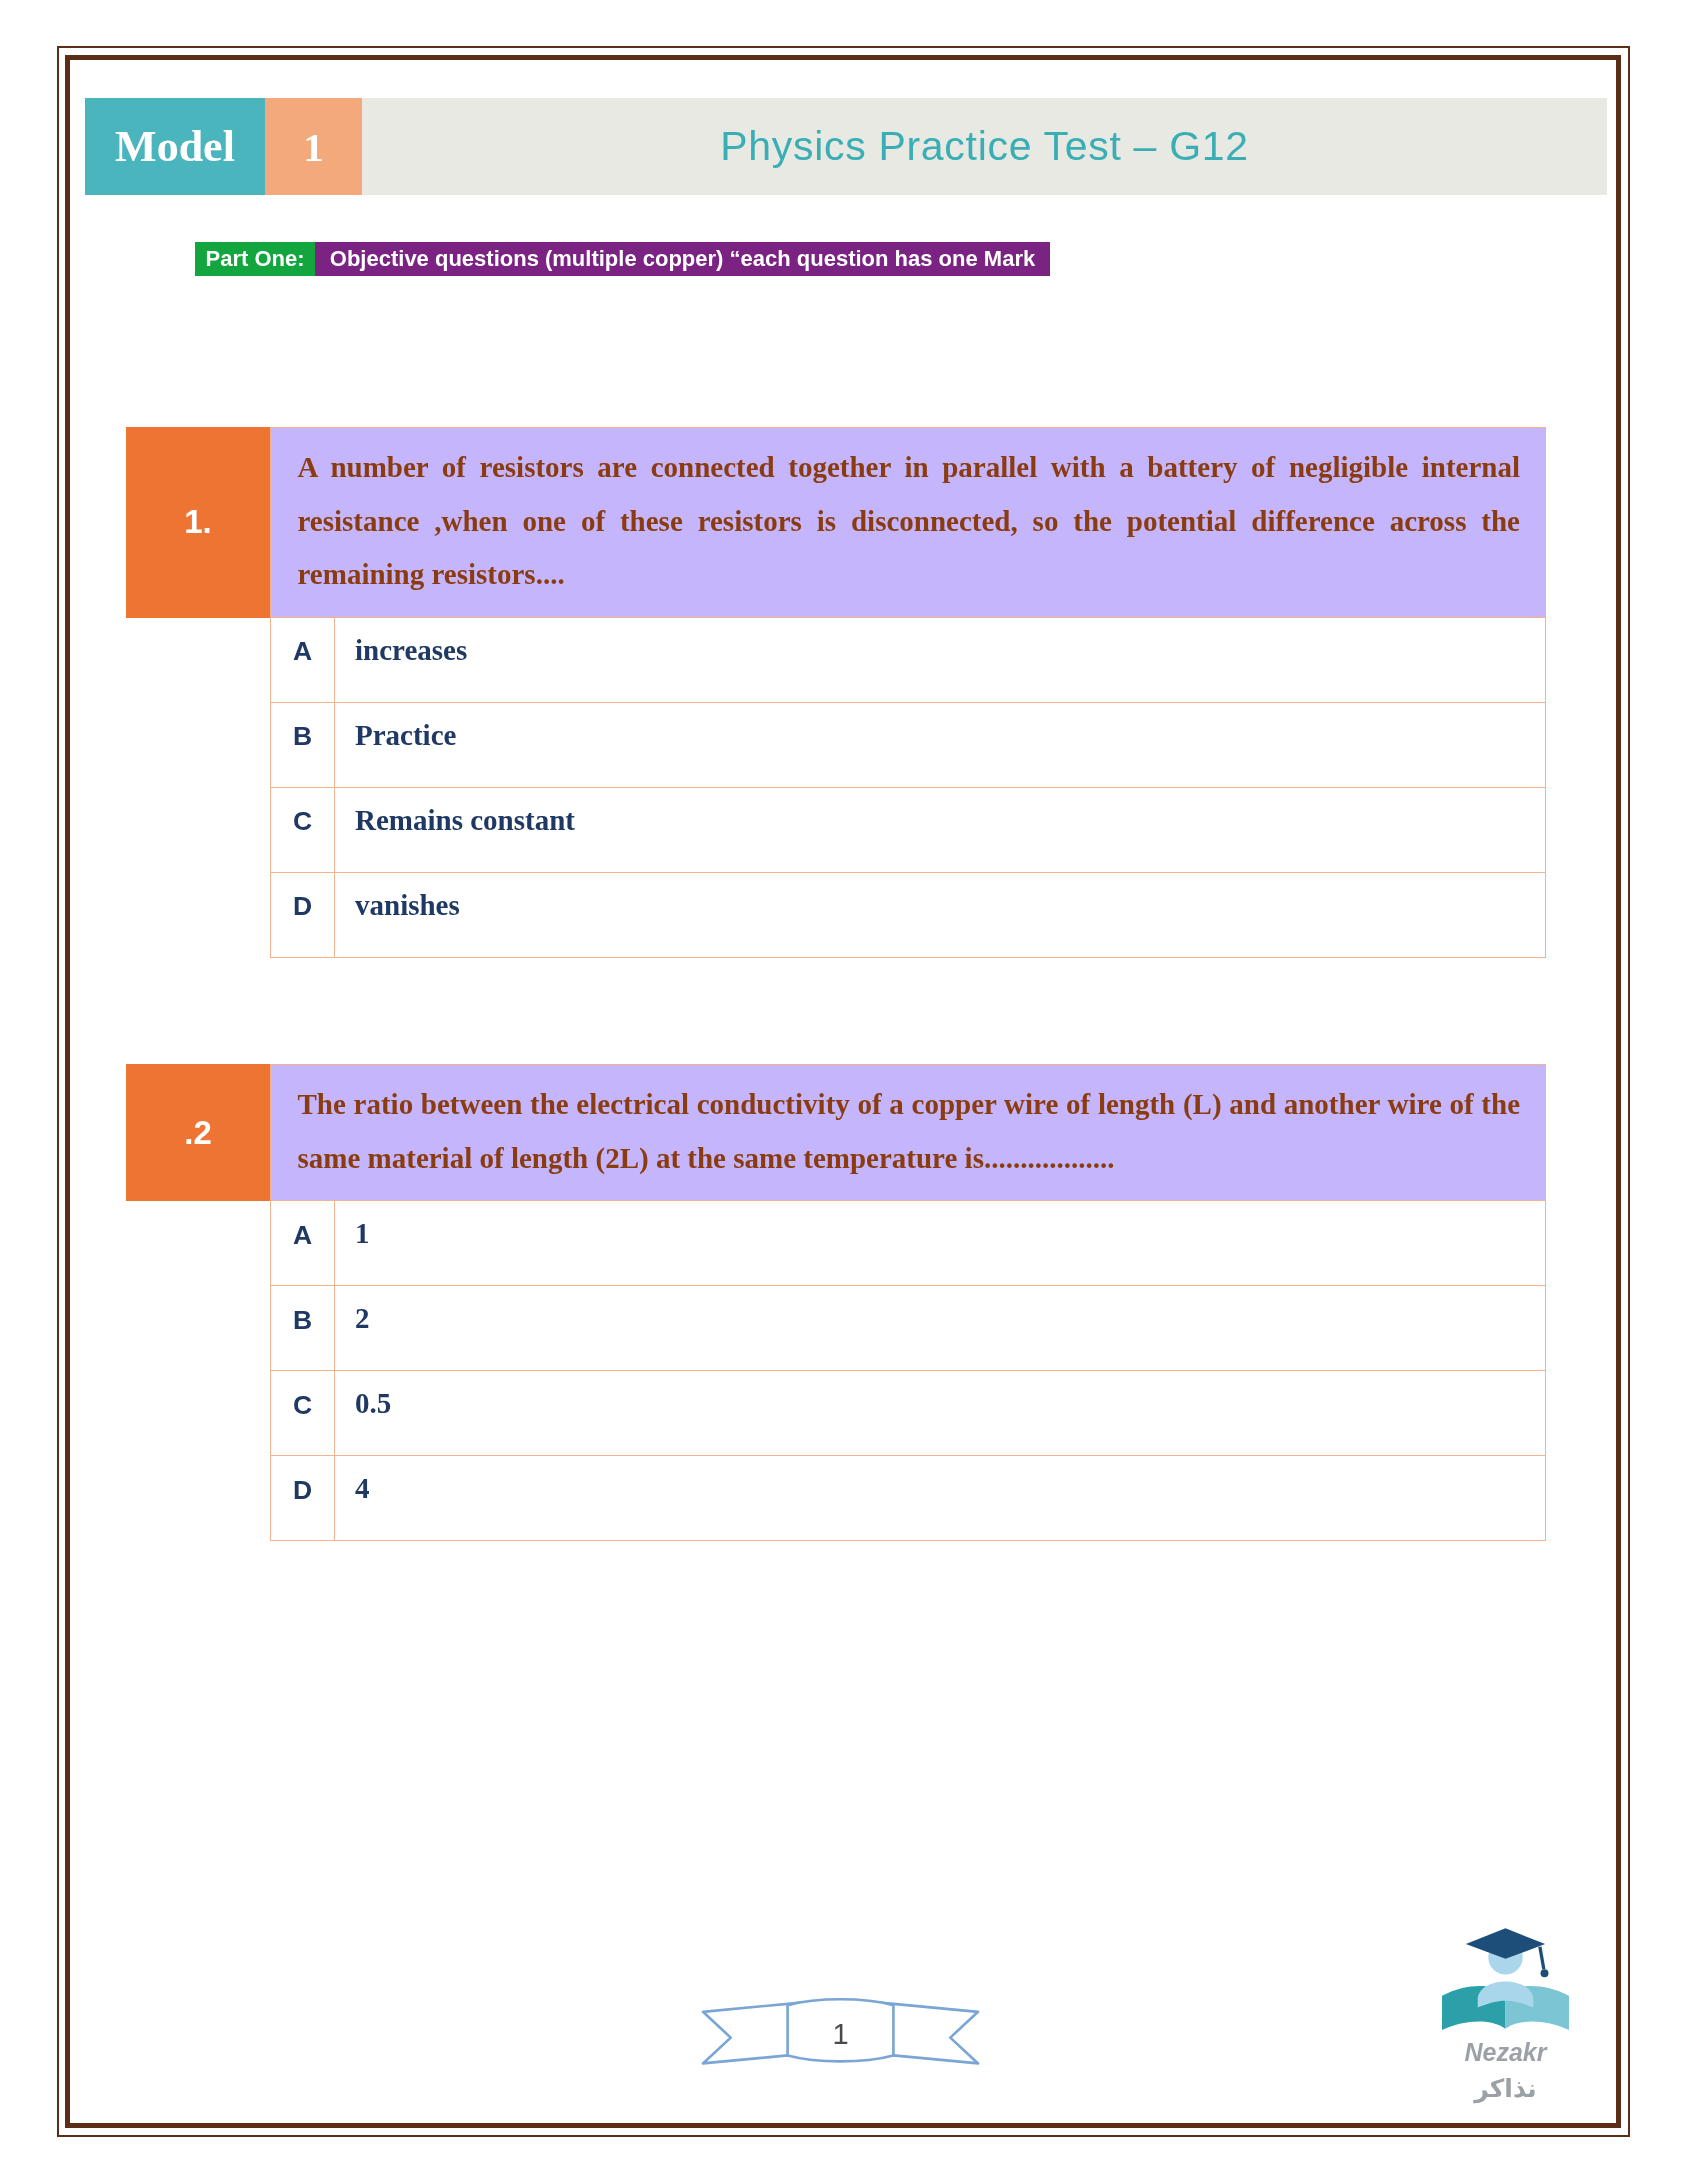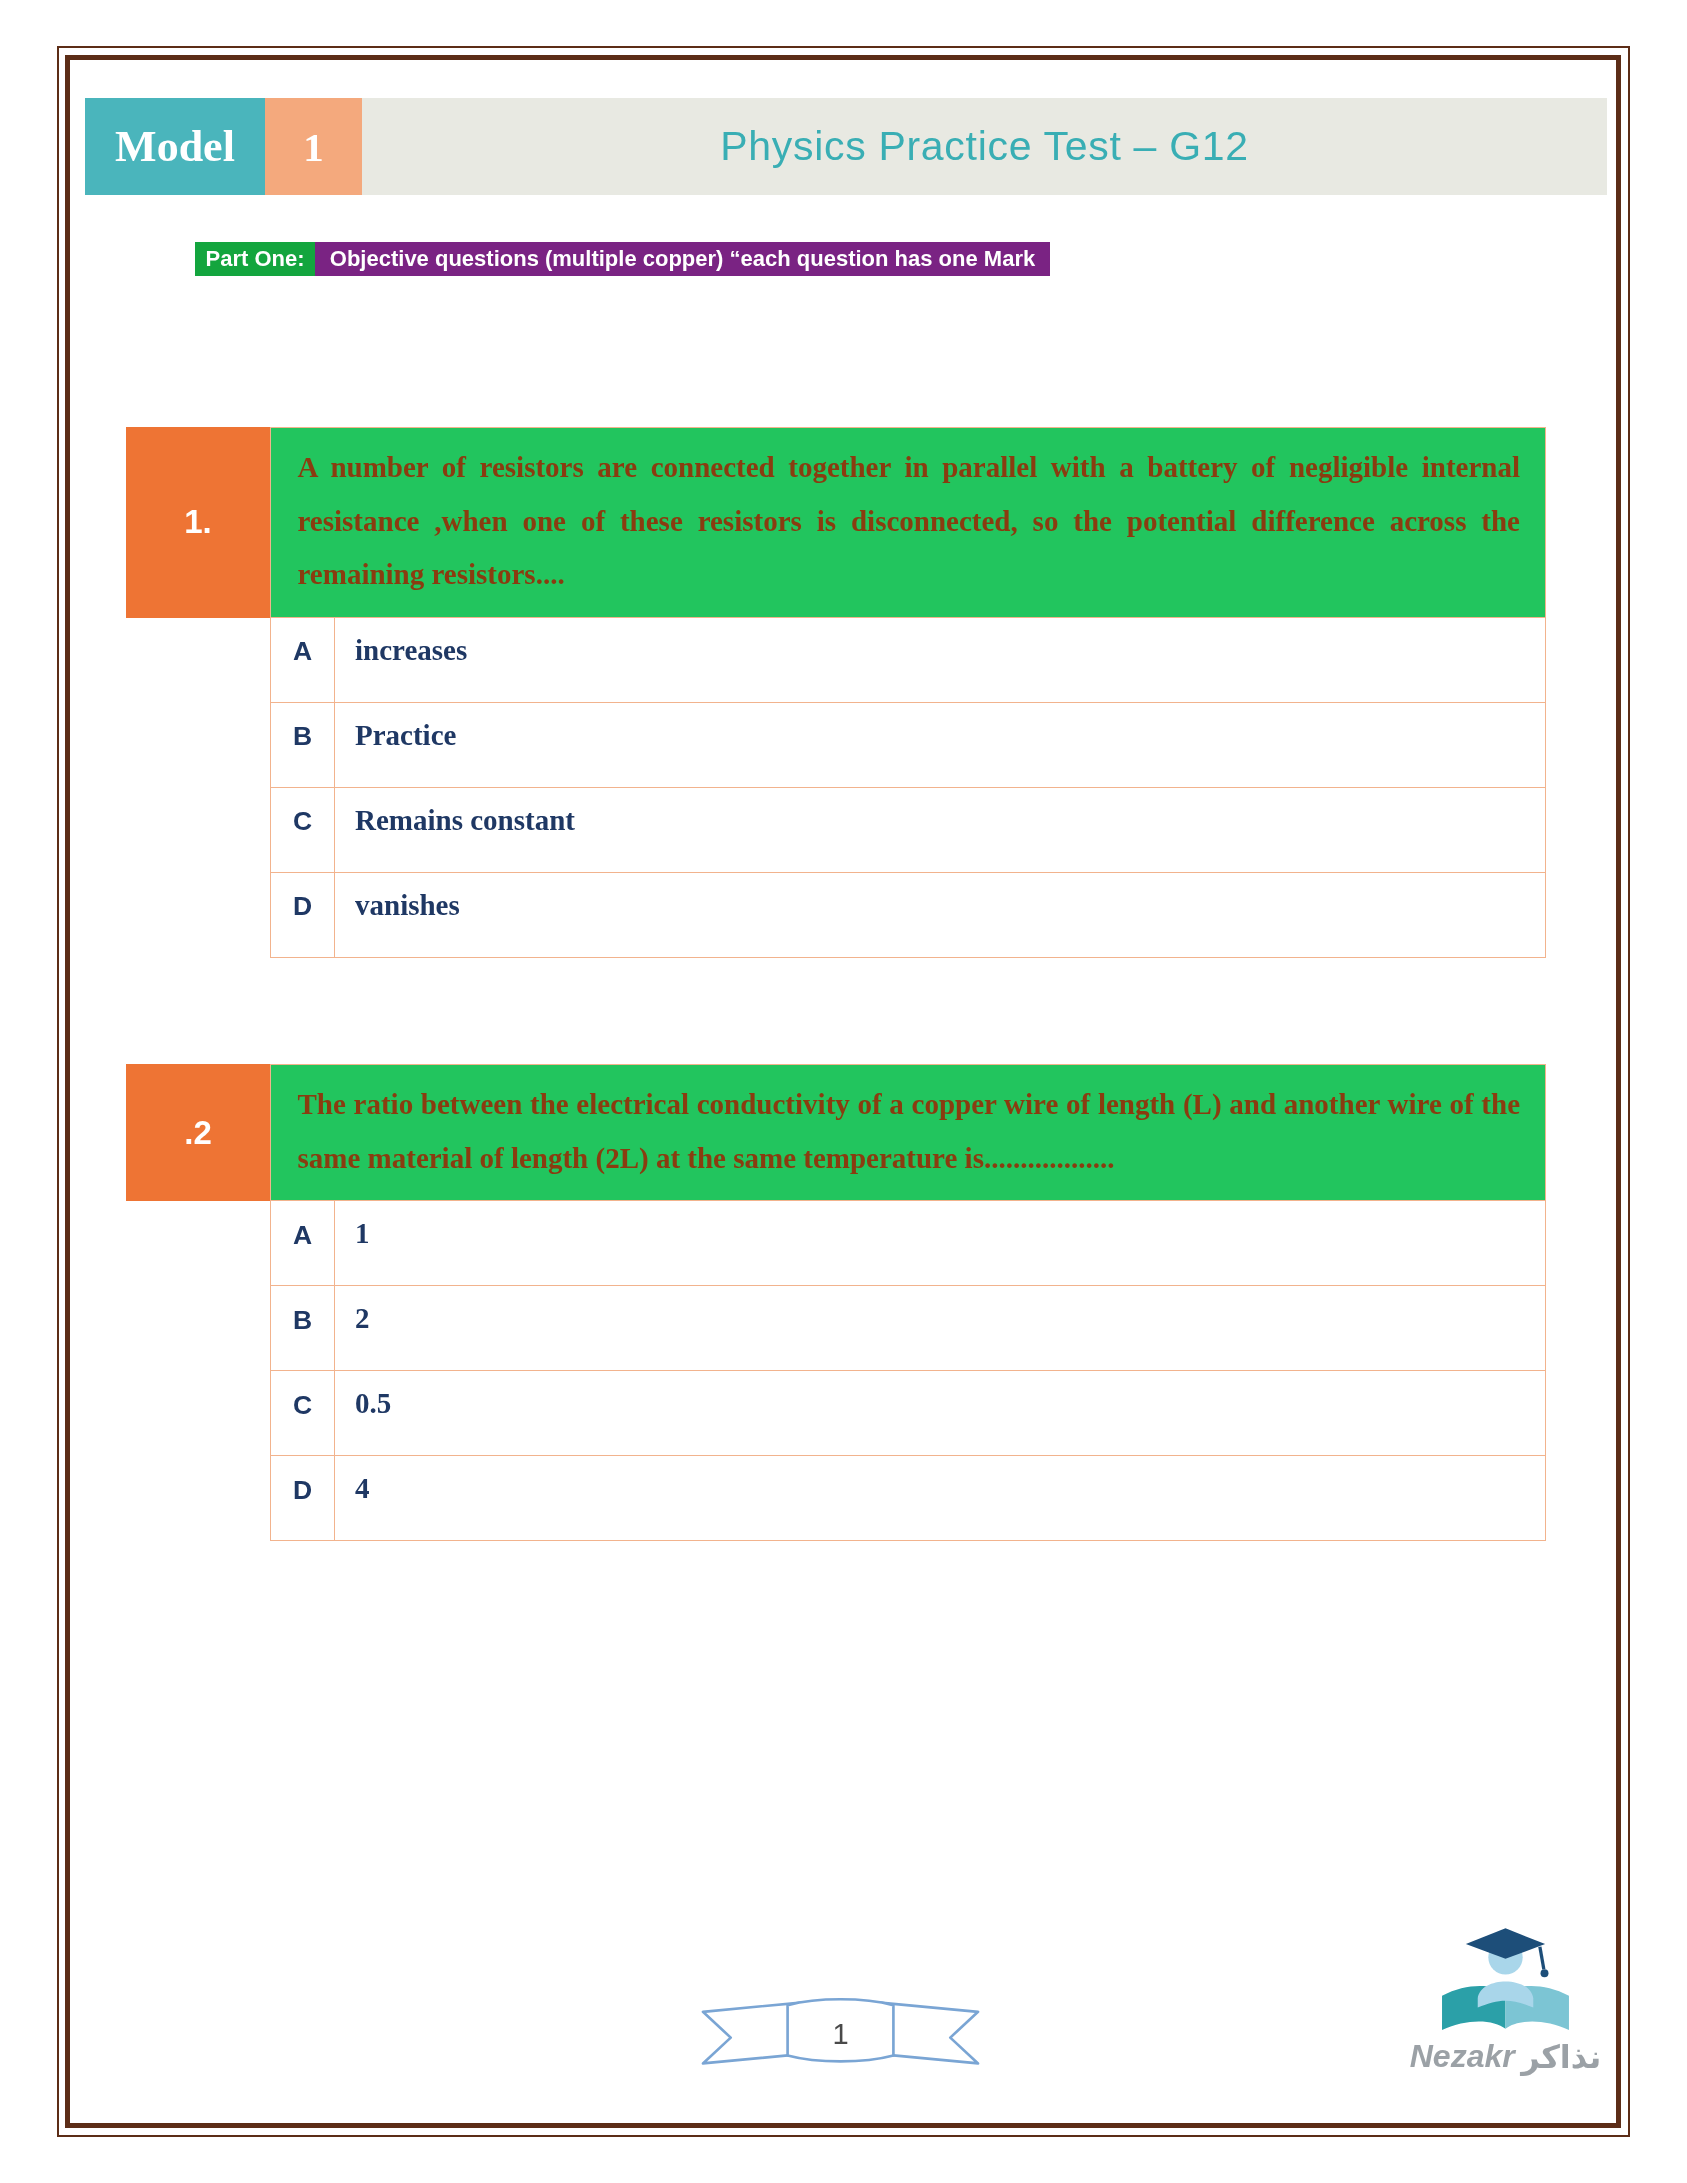--- a/index.html
+++ b/index.html
@@ -25,40 +25,40 @@
   .part-label { background: #13a53e; display: flex; align-items: center; padding: 0 10.6px; white-space: nowrap; }
   .part-text  { background: #7a2383; display: flex; align-items: center; padding: 0 14.6px; white-space: nowrap; }
 
   
   .question { position: absolute; left: 126px; width: 1420px; display: grid; grid-template-columns: 144px 1fr; }
   .q1 { top: 427px; }
   .q2 { top: 1064px; }
   .qnum { grid-column: 1; grid-row: 1; background: #ee7434; color: #ffffff;
           font-family: "Liberation Sans", sans-serif; font-weight: 600; font-size: 33px;
           display: flex; align-items: center; justify-content: center; }
-  .qtext { grid-column: 2; grid-row: 1; border: 1.3px solid #f2b38d; background: #22c55e; color: #8a3c10;
+  .qtext { grid-column: 2; grid-row: 1; border: 1.3px solid #f2b38d; background: #c4b5fd; color: #8a3c10;
            font-weight: bold; font-size: 29px; line-height: 1.85; text-align: justify;
            padding: 13.2px 25px 14.6px 26.5px; font-family: "Liberation Serif", serif; }
   .opts { grid-column: 2; grid-row: 2; border-left: 1.3px solid #f2b38d; border-right: 1.3px solid #f2b38d; background: #ffffff; }
   .opt-row { display: flex; height: 85px; border-bottom: 1.3px solid #f2b38d; }
   .opt-letter { width: 64px; border-right: 1.3px solid #f2b38d; color: #1f3864;
                 font-family: "Liberation Sans", sans-serif; font-weight: bold; font-size: 26.5px;
                 display: flex; justify-content: center; align-items: flex-start; padding-top: 18.5px; }
   .opt-text { flex: 1; color: #1f3864; font-weight: bold; font-size: 29px; padding: 16px 0 0 20px;
               font-family: "Liberation Serif", serif; }
 
   
   .ribbon { position: absolute; left: 695px; top: 1988px; width: 291px; height: 86px; }
   .ribbon text { font-family: "Liberation Sans", sans-serif; font-size: 44px; fill: #4a4a4a; }
 
   
   .logo { position: absolute; left: 1421px; top: 1919px; width: 169px; text-align: center; }
   .logo-figure { width: 159px; height: 119px; display: block; margin: 0 auto; }
   .logo-text { display: flex; justify-content: center; gap: 6.6px; color: #9ba1a6;
-               font-family: "Liberation Sans", sans-serif; font-weight: bold; font-size: 32px; font-style: italic; }
+               font-family: "Liberation Sans", sans-serif; font-weight: bold; font-size: 25px; font-style: italic; flex-direction: column; }
   .logo-text .ar { font-family: "DejaVu Sans", sans-serif; font-style: normal; }
 </style>
 </head>
 <body>
 
 <div class="frame-outer"></div>
 <div class="frame-inner"></div>
 
 <div class="header">
   <div class="model-box">

